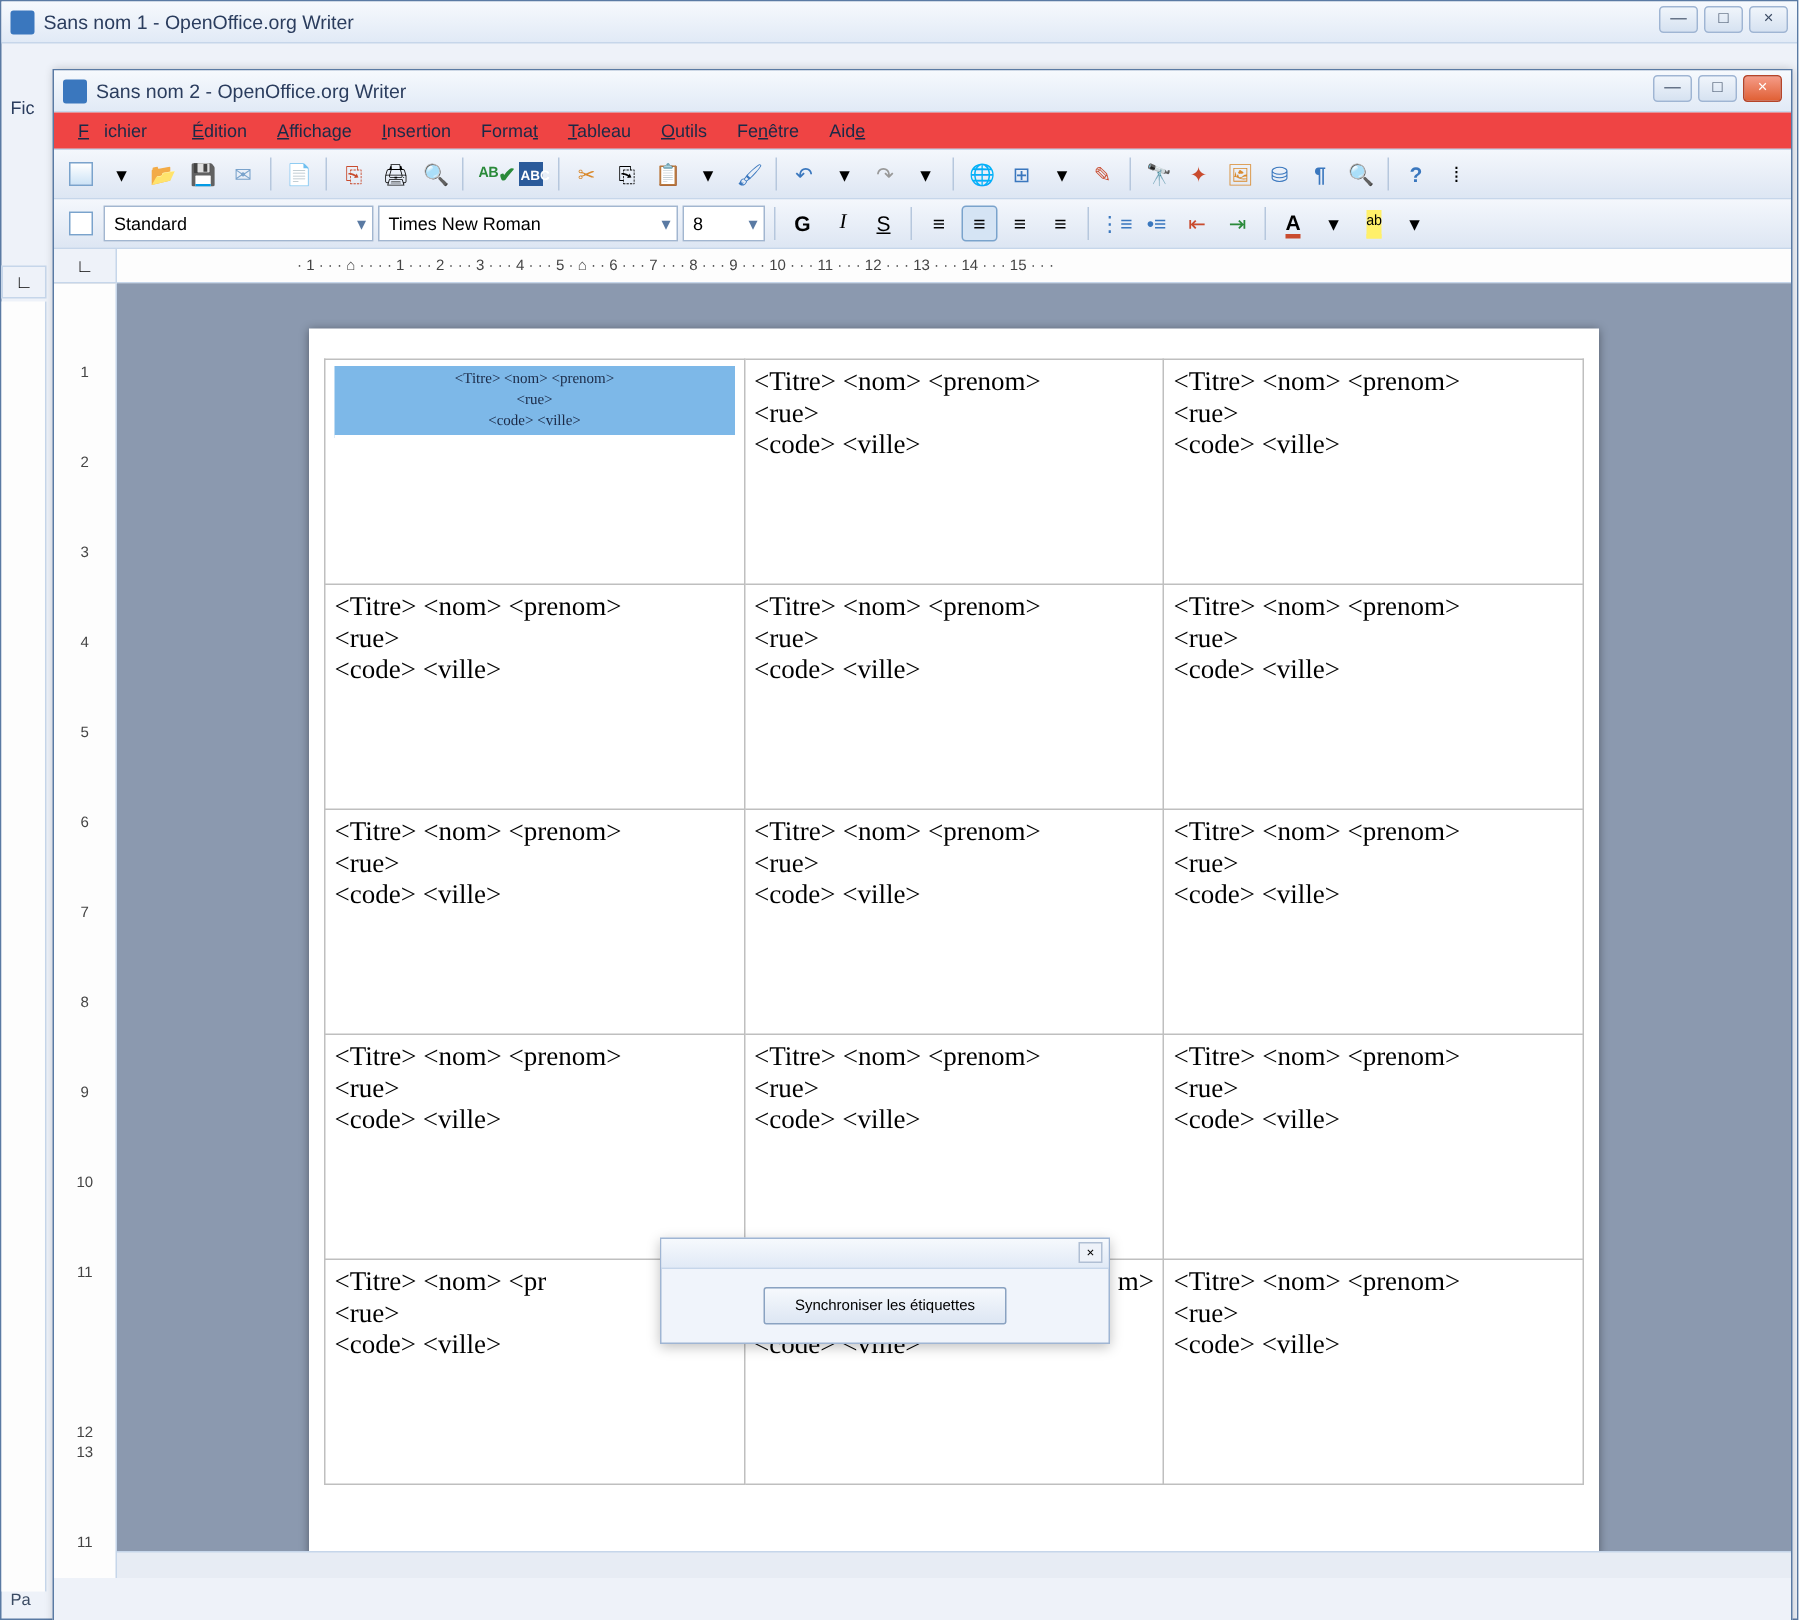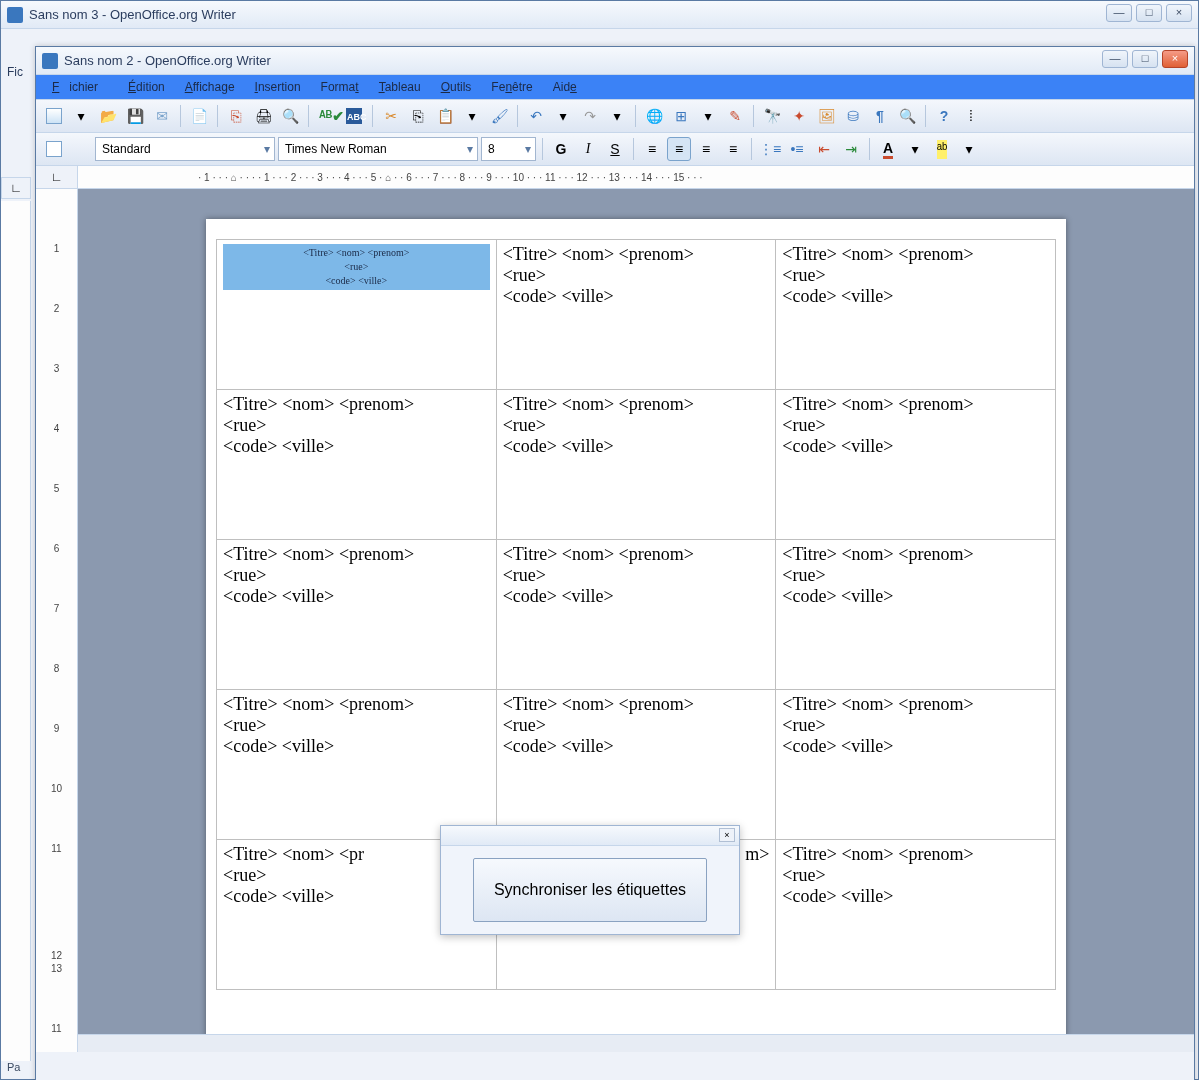--- a/index.html
+++ b/index.html
@@ -33,21 +33,21 @@
 .win-controls { position: absolute; right: 6px; top: 3px; display: flex; gap: 4px; }
 .win-controls span {
   display: inline-block; width: 26px; height: 18px;
   background: linear-gradient(to bottom, #f0f5fb, #d6e2f1);
   border: 1px solid #9fb5d3; border-radius: 3px;
   text-align: center; line-height: 14px; font-size: 11px; color: #3a4a62;
   cursor: pointer;
 }
 .win-controls span.close { background: linear-gradient(to bottom, #f59b87, #e06035); color: #fff; border-color: #b54429; }
 .menubar {
-  background: #3b82f6;
+  background: #ef4444;
   display: flex;
   padding: 2px 6px;
   border-bottom: 1px solid #c6d6ea;
 }
 .menubar span {
   padding: 3px 10px;
   color: #1b2a47;
   cursor: pointer;
 }
 .menubar span u { text-decoration: underline; }
@@ -177,22 +177,22 @@
   cursor: pointer;
 }
 .floating-dialog .dlg-body {
   padding: 12px;
   display: flex;
   justify-content: center;
 }
 .floating-dialog button {
   background: linear-gradient(to bottom, #f6f9fd, #dde6f3);
   border: 1px solid #8aa2c1;
-  padding: 22px 20px;
-  font-size: 16px;
+  padding: 6px 20px;
+  font-size: 10px;
   cursor: pointer;
   border-radius: 2px;
 }
 .scrollbar-h {
   position: absolute;
   bottom: 0;
   left: 42px;
   right: 0;
   height: 18px;
   background: #e7ecf4;
@@ -211,21 +211,21 @@
 .bg-ruler-strip { position: absolute; left: 0; top: 200px; width: 30px; background: #fdfdfd; height: 860px; border-right: 1px solid #c6d6ea; }
 .bg-ruler-corner { position: absolute; left: 0; top: 176px; width: 30px; height: 22px; background: #eef2f9; border: 1px solid #c6d6ea; display: flex; align-items: center; justify-content: center; }
 .ic { display: inline-block; width: 16px; height: 16px; line-height: 16px; text-align: center; }
 </style>
 </head>
 <body>
 
 <div class="window win1">
   <div class="titlebar">
     <span class="icon"></span>
-    <span class="title">Sans nom 3 - OpenOffice.org Writer</span>
+    <span class="title">Sans nom 1 - OpenOffice.org Writer</span>
     <div class="win-controls">
       <span>—</span>
       <span>□</span>
       <span>×</span>
     </div>
   </div>
   <div class="bg-fic">Fic</div>
   <div class="bg-ruler-corner">∟</div>
   <div class="bg-ruler-strip"></div>
   <div class="statusbar">Pa</div>
@@ -346,21 +346,21 @@
     <span class="tbutton">
         <span class="ic" style="color:#3a77be;font-weight:bold;">?</span>
       </span>
     <span class="tbutton">⁞</span>
   </div>
 
   <div class="toolbar format-bar">
     <span class="tbutton">
         <span class="ic" style="background:#fff;border:1px solid #7aa3cc;"></span>
       </span>
-    <span class="combo" style="min-width:180px;margin-left:26px;">
+    <span class="combo" style="min-width:180px;">
       <span>Standard</span>
       <span class="arrow">▾</span>
     </span>
     <span class="combo" style="min-width:200px;text-align:right;">
       <span>Times New Roman</span>
       <span class="arrow">▾</span>
     </span>
     <span class="combo" style="min-width:55px;">
       <span>8</span>
       <span class="arrow">▾</span>

